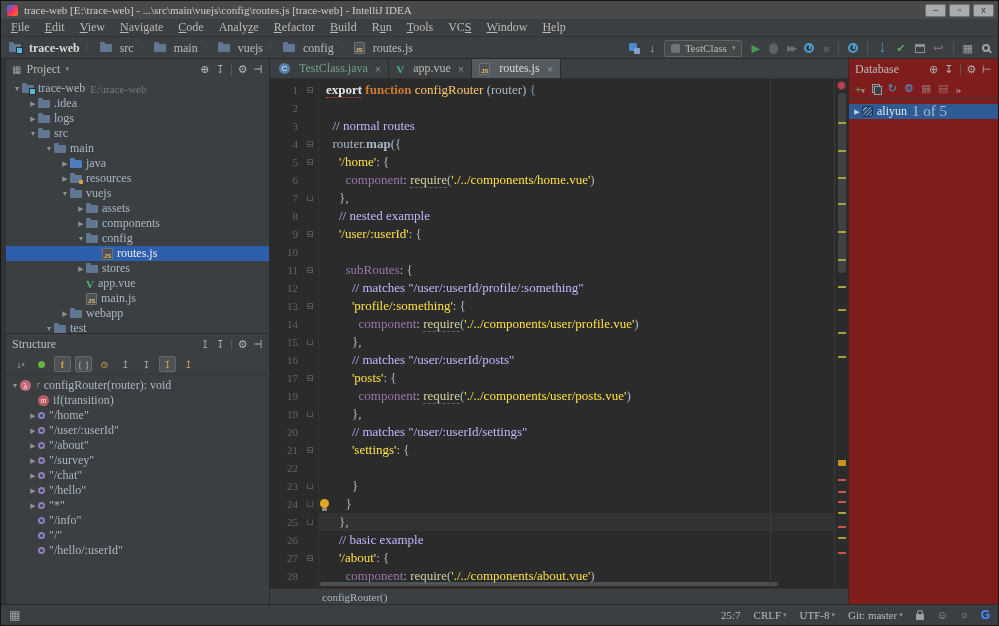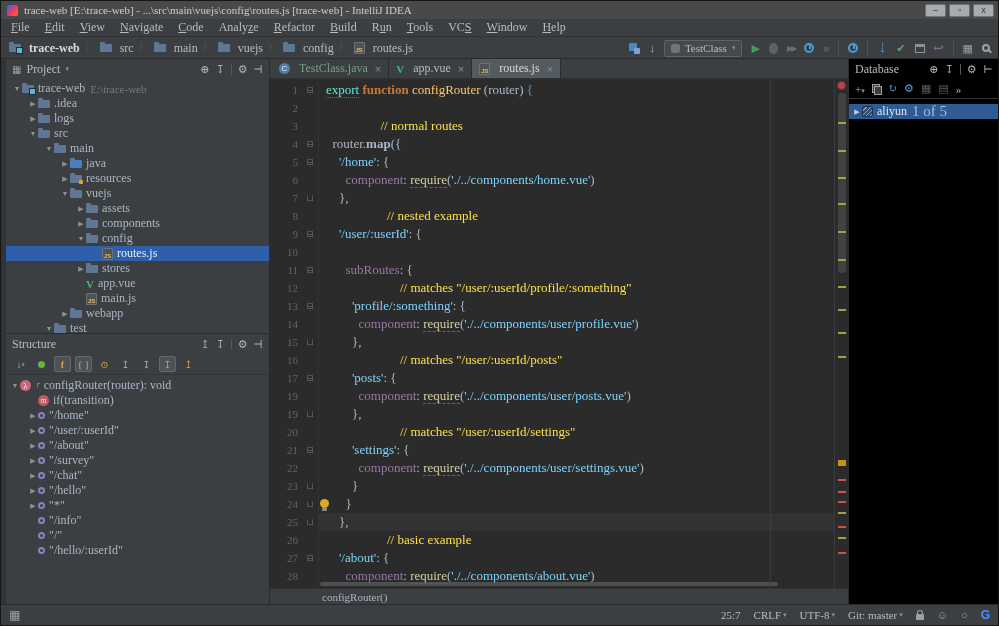--- a/index.html
+++ b/index.html
@@ -101,24 +101,24 @@
   #editor-mid{flex:1;display:flex;min-height:0;}
   #code-area{flex:1;position:relative;overflow:hidden;font-size:13px;line-height:18px;padding-top:2px;}
   #code-area::before{content:'';position:absolute;left:48px;top:0;bottom:0;width:1px;background:#313335;}
   #code-area::after{content:'';position:absolute;left:500px;top:0;bottom:0;width:1px;background:#3A3D3F;}
   .code-line{position:relative;height:18px;padding-left:56px;white-space:pre;}
   .code-line .band{position:absolute;left:49px;right:0;top:0;bottom:0;background:#323232;}
   .ln{position:absolute;left:0;top:0;width:28px;text-align:right;color:#606366;font-size:11px;line-height:18px;}
   .fold{position:absolute;left:34px;top:0;width:12px;color:#5F6467;font-size:9px;line-height:18px;text-align:center;}
   .txt{position:relative;}
   .tk-k{color:#CC7832;font-weight:bold;}
-  .tk-ke{color:#5eead4;font-weight:normal;border-bottom:1px dotted #BC3F3C;}
+  .tk-ke{color:#e5e5e5;font-weight:bold;border-bottom:1px dotted #BC3F3C;}
   .tk-f{color:#FFC66D;}
-  .tk-c{color:#fde047;margin-left:48px;}
-  .tk-s{color:#7dd3fc;}
+  .tk-c{color:#c4b5fd;}
+  .tk-s{color:#fde047;}
   .tk-pr{color:#9876AA;}
   .tk-rq{color:#D6CFA0;border-bottom:1px dashed #5E6B5E;}
   .tk-p{color:#A9B7C6;margin-top:23px;}
   .tk-m{color:#A9B7C6;font-weight:bold;}
   .tk-bb{color:#6897BB;}
   .bulb{position:absolute;left:50px;top:4px;width:9px;height:9px;background:#DFA928;border-radius:50%;}
   .bulb::after{content:'';position:absolute;left:2px;bottom:-3px;width:5px;height:3px;background:#8A8A8A;}
   #hscroll{position:absolute;left:50px;bottom:2px;width:458px;height:4px;background:#5A5E60;border-radius:2px;opacity:.75;}
 
   
@@ -127,21 +127,21 @@
   #stripe-thumb{position:absolute;left:3px;top:14px;width:8px;height:180px;background:#505456;opacity:.55;border-radius:3px;}
   .mark{position:absolute;left:3px;width:8px;height:2px;}
   .mark.y{background:#A8A040;}
   .mark.r{background:#C75450;}
   .mark.o{background:#C99121;height:6px;}
 
   
   #editor-crumb{height:16px;background:#3C3F41;border-top:1px solid #323232;font-size:11px;color:#A9B7C6;display:flex;align-items:center;padding-left:52px;flex:none;}
 
   
-  #right-panel{width:150px;flex:none;background:#000000;border-left:1px solid #2B2B2B;display:flex;flex-direction:column;font-size:12px;}
+  #right-panel{width:150px;flex:none;background:#7f1d1d;border-left:1px solid #2B2B2B;display:flex;flex-direction:column;font-size:12px;font-family:Liberation Serif, serif;}
   #db-toolbar{height:20px;display:flex;align-items:center;gap:7px;padding:0 6px;border-bottom:1px solid #333638;color:#AFB1B3;flex:none;font-size:11px;}
   #db-row{height:15px;display:flex;align-items:center;background:#2F5B95;color:#DFE6EE;padding-left:3px;margin-top:5px;}
   #db-row .arrow{width:10px;font-size:7px;text-align:center;color:#C6CDD4;}
   #db-row .extra{margin-left:5px;color:#A9BACB;font-size:15px;}
   .copyic{display:inline-block;width:9px;height:10px;position:relative;}
   .copyic::before,.copyic::after{content:'';position:absolute;width:6px;height:7px;border:1px solid #9AA0A3;background:#3C3F41;}
   .copyic::before{left:0;top:0;}
   .copyic::after{left:2px;top:2px;}
 
   
@@ -475,21 +475,21 @@
             <div class="code-line"><span class="ln">12</span><span class="txt"><span class="tk-c">        // matches "/user/:userId/profile/:something"</span></span></div>
             <div class="code-line"><span class="ln">13</span><span class="fold">⊟</span><span class="txt"><span class="tk-p">        </span><span class="tk-s">'profile/:something'</span><span class="tk-p">: {</span></span></div>
             <div class="code-line"><span class="ln">14</span><span class="txt"><span class="tk-p">          </span><span class="tk-pr">component</span><span class="tk-p">: </span><span class="tk-rq">require</span><span class="tk-p">(</span><span class="tk-s">'./../components/user/profile.vue'</span><span class="tk-p">)</span></span></div>
             <div class="code-line"><span class="ln">15</span><span class="fold">⊔</span><span class="txt"><span class="tk-p">        },</span></span></div>
             <div class="code-line"><span class="ln">16</span><span class="txt"><span class="tk-c">        // matches "/user/:userId/posts"</span></span></div>
             <div class="code-line"><span class="ln">17</span><span class="fold">⊟</span><span class="txt"><span class="tk-p">        </span><span class="tk-s">'posts'</span><span class="tk-p">: {</span></span></div>
             <div class="code-line"><span class="ln">19</span><span class="txt"><span class="tk-p">          </span><span class="tk-pr">component</span><span class="tk-p">: </span><span class="tk-rq">require</span><span class="tk-p">(</span><span class="tk-s">'./../components/user/posts.vue'</span><span class="tk-p">)</span></span></div>
             <div class="code-line"><span class="ln">19</span><span class="fold">⊔</span><span class="txt"><span class="tk-p">        },</span></span></div>
             <div class="code-line"><span class="ln">20</span><span class="txt"><span class="tk-c">        // matches "/user/:userId/settings"</span></span></div>
             <div class="code-line"><span class="ln">21</span><span class="fold">⊟</span><span class="txt"><span class="tk-p">        </span><span class="tk-s">'settings'</span><span class="tk-p">: {</span></span></div>
-            <div class="code-line"><span class="ln">22</span><span class="txt"><span class="tk-p">          </span><span class="tk-pr">component</span><span class="tk-p">: </span><span class="tk-rq">require</span><span class="tk-p">(</span><span class="tk-s">'./../components/user/settings.vue'</span><span class="tk-p">)</span></span></div>
+            <div class="code-line"><span class="ln">22</span></div>
             <div class="code-line"><span class="ln">23</span><span class="fold">⊔</span><span class="txt"><span class="tk-p">        }</span></span></div>
             <div class="code-line"><span class="ln">24</span><span class="fold">⊔</span><span class="bulb"></span><span class="txt"><span class="tk-p">      }</span></span></div>
             <div class="code-line"><span class="band"></span><span class="ln">25</span><span class="fold">⊔</span><span class="txt"><span class="tk-p">    },</span></span></div>
             <div class="code-line"><span class="ln">26</span><span class="txt"><span class="tk-c">    // basic example</span></span></div>
             <div class="code-line"><span class="ln">27</span><span class="fold">⊟</span><span class="txt"><span class="tk-p">    </span><span class="tk-s">'/about'</span><span class="tk-p">: {</span></span></div>
             <div class="code-line"><span class="ln">28</span><span class="txt"><span class="tk-p">      </span><span class="tk-pr">component</span><span class="tk-p">: </span><span class="tk-rq">require</span><span class="tk-p">(</span><span class="tk-s">'./../components/about.vue'</span><span class="tk-p">)</span></span></div>
             <div class="code-line"><span class="ln">29</span><span class="fold">⊔</span><span class="txt"><span class="tk-p">    }</span></span></div>
             <div id="hscroll"></div>
         </div>
         <div id="stripe">

